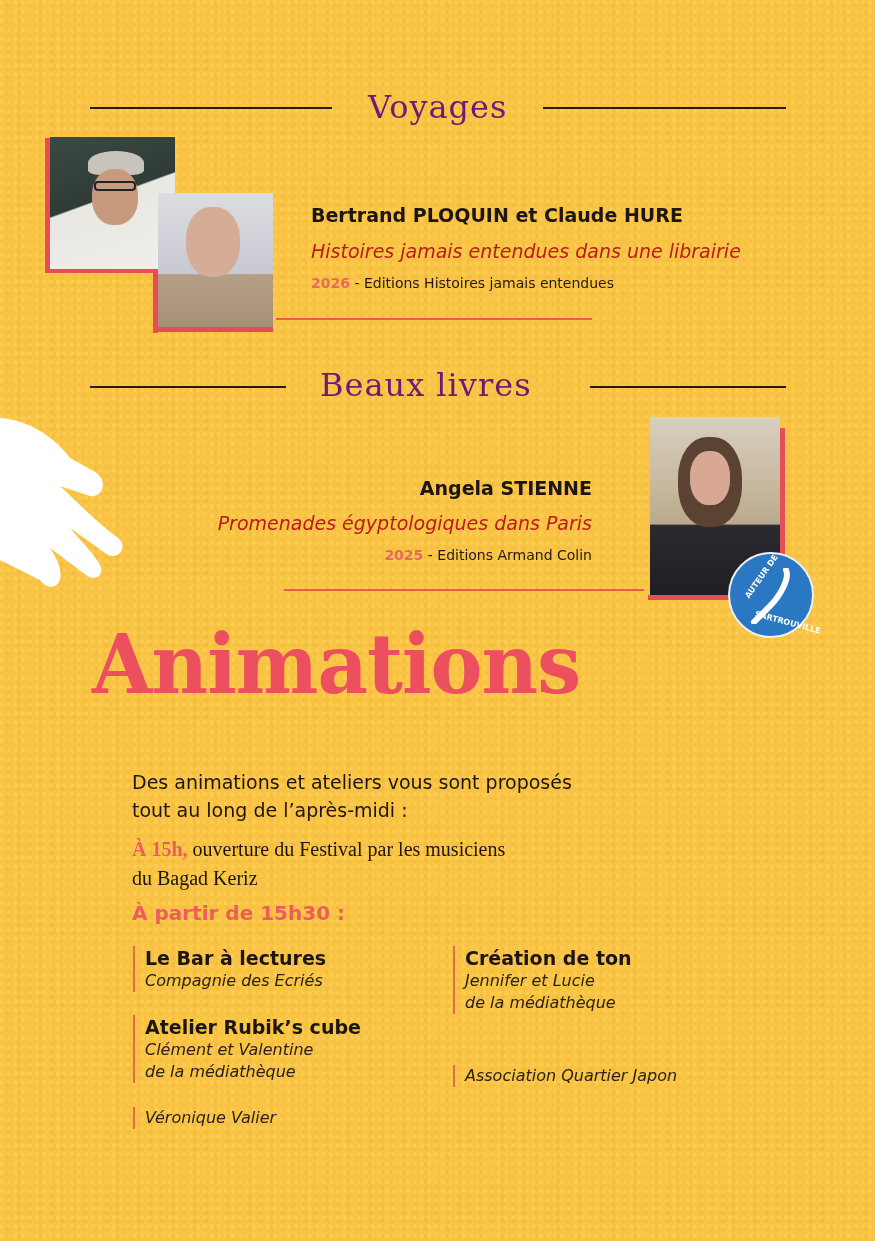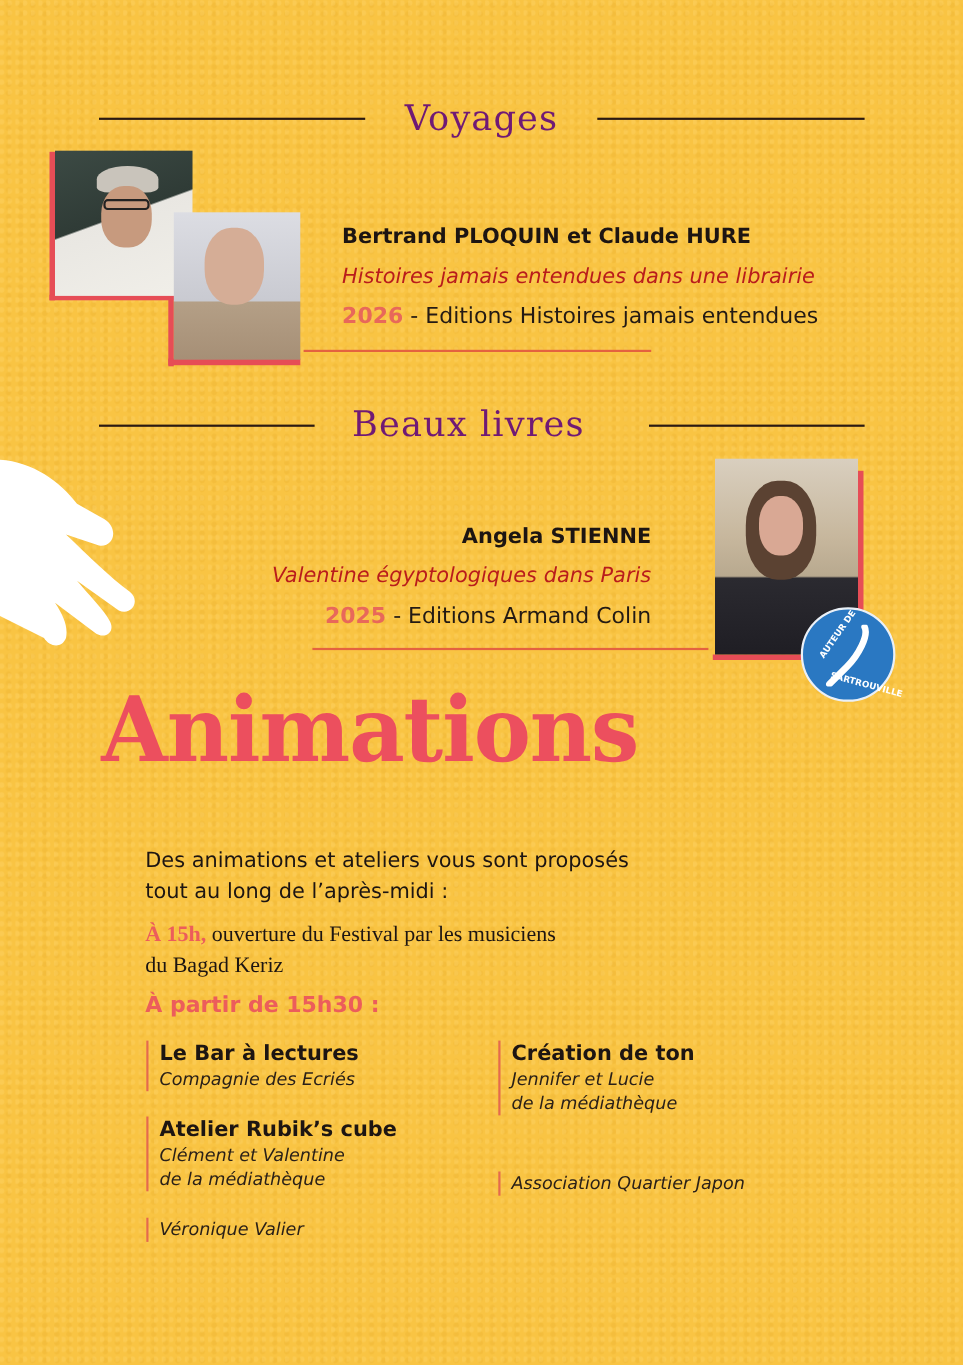--- a/index.html
+++ b/index.html
@@ -15,21 +15,21 @@
   }
   .abs { position: absolute; }
   .rule { position: absolute; height: 2px; background: #2b1a12; }
   .script {
     position: absolute; color: #701a75;
     font-family: "DejaVu Serif", serif; 
     font-size: 32px; letter-spacing: 1px; white-space: nowrap;
   }
   .name { font-weight: bold; font-size: 19px; white-space: nowrap; }
   .title { font-style: italic; font-size: 19px; color: #b91c1c; white-space: nowrap; font-weight: 300; }
-  .ed { font-size: 20px; white-space: nowrap; color: #231a14; }
+  .ed { font-size: 14px; white-space: nowrap; color: #231a14; }
   .ed .yr { color: #e8685a; font-weight: bold; }
   .underline { position: absolute; height: 2px; background: #e4623f; }
 
   .photo { position: absolute; box-shadow: 0 0 0 0 transparent; }
   .frame { position: absolute; background: #e64d56; }
 
   .animations {
     position: absolute; left: 92px; top: 616px;
     font-family: "DejaVu Serif", serif; font-weight: bold;
     font-size: 78px; color: #ec4f5e; letter-spacing: -1px;
@@ -73,21 +73,21 @@
 
 <div class="rule" style="left:90px; top:386px; width:196px;"></div>
 <div class="script" style="left:320px; top:366px;">Beaux livres</div>
 <div class="rule" style="left:590px; top:386px; width:196px;"></div>
 
 <svg class="abs" style="left:0; top:410px;" width="130" height="190" viewBox="0 0 130 190">
   <path d="M0 8 C30 10 55 28 70 48 L95 62 C108 70 104 88 90 86 L60 76 C80 95 100 115 118 128 C128 136 120 150 108 145 L70 118 C80 130 95 145 100 155 C105 165 95 172 86 165 L50 138 C58 150 62 160 60 170 C56 180 45 178 40 170 L0 150 Z" fill="#ffffff"></path>
 </svg>
 
 <div class="abs name" style="right:283px; top:477px;">Angela STIENNE</div>
-<div class="abs title" style="right:283px; top:512px;">Valentine égyptologiques dans Paris</div>
+<div class="abs title" style="right:283px; top:512px;">Promenades égyptologiques dans Paris</div>
 <div class="abs ed" style="right:283px; top:547px;">
   <span class="yr">2025</span><span> - Editions Armand Colin</span>
 </div>
 <div class="underline" style="left:284px; top:589px; width:360px;"></div>
 
 <div class="frame" style="left:780px; top:428px; width:5px; height:172px;"></div>
 <div class="frame" style="left:648px; top:595px; width:137px; height:5px;"></div>
 <div class="photo" style="left:650px; top:417px; width:130px; height:178px; background:linear-gradient(180deg,#d9cfbf 0%,#c7b79d 40%,#b8a98f 60%,#2b2a30 61%,#1f1e24 100%);">
   <div style="position:absolute; left:28px; top:20px; width:64px; height:90px; border-radius:45%; background:#5b4232;"></div>
   <div style="position:absolute; left:40px; top:34px; width:40px; height:54px; border-radius:45%; background:#d9a894;"></div>

